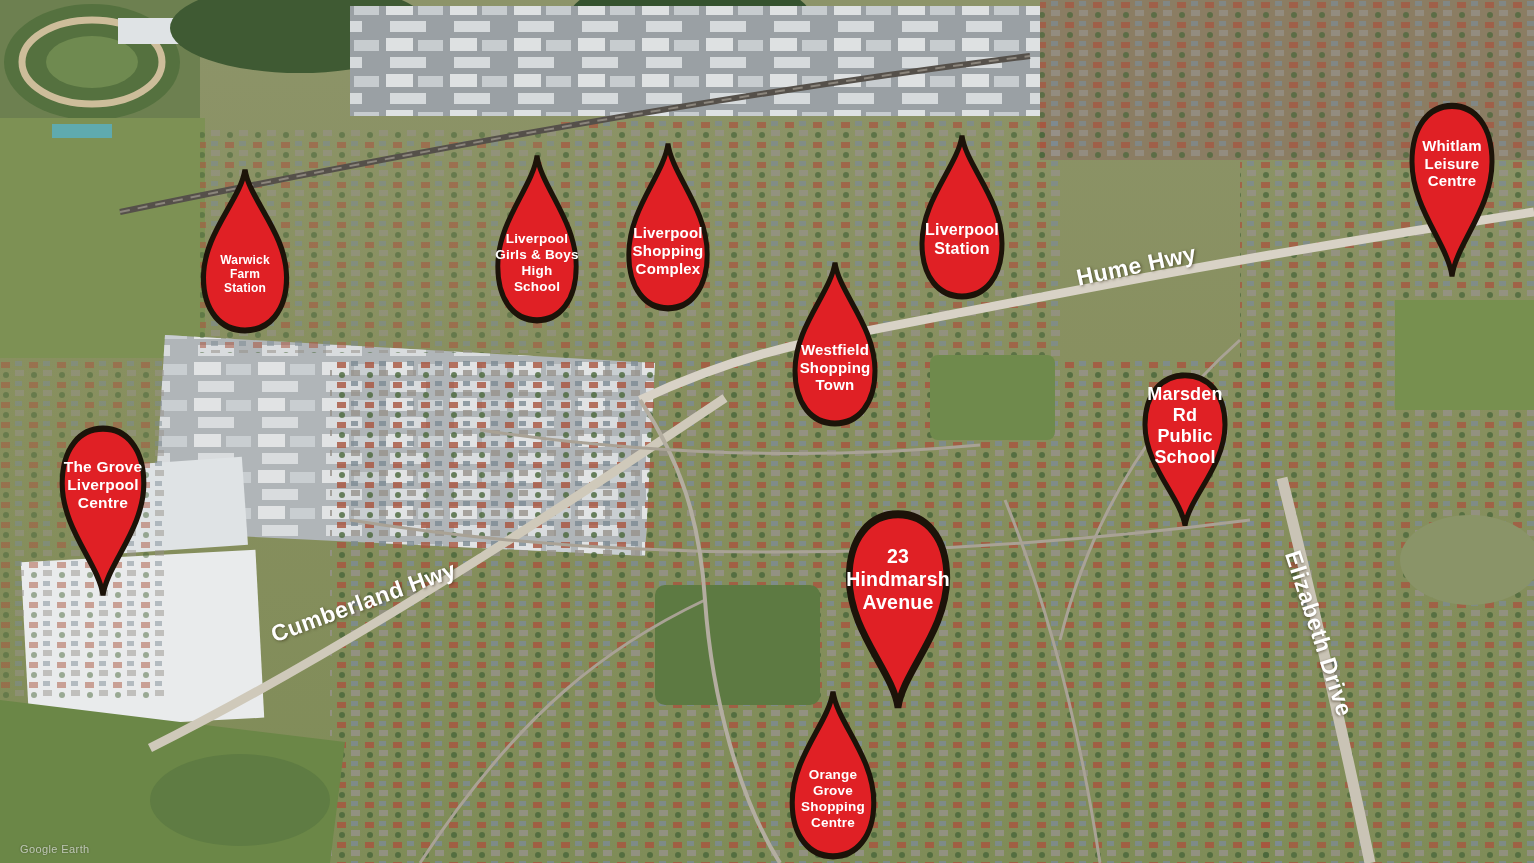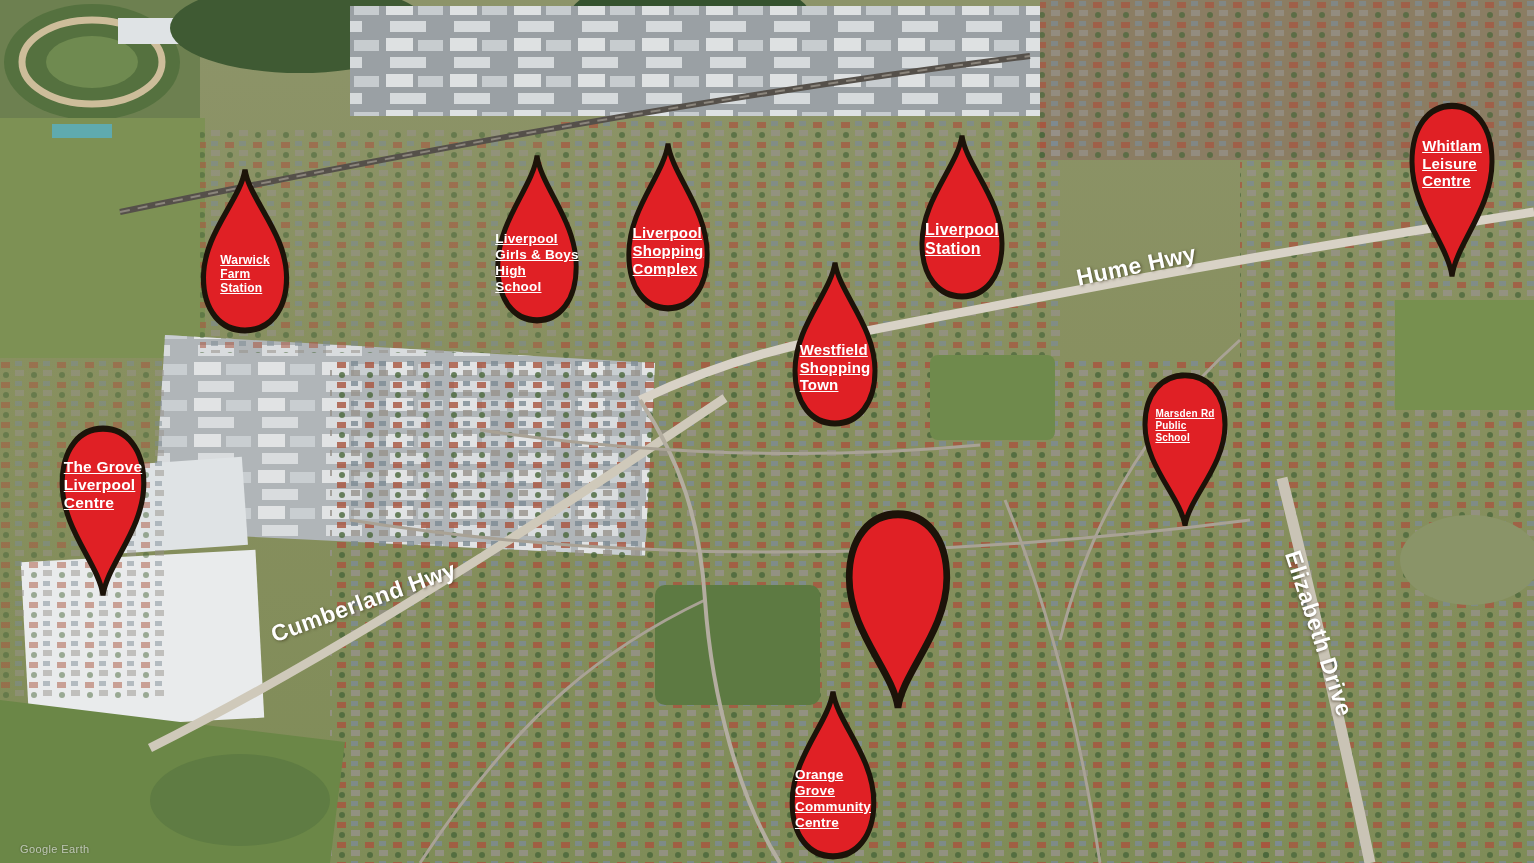--- a/index.html
+++ b/index.html
@@ -9,23 +9,23 @@
     background:#87905f;
   }
   #bg{position:absolute;inset:0;}
   
   .marker{position:absolute;}
   .marker svg{position:absolute;inset:0;width:100%;height:100%;}
   .marker path{fill:var(--marker-fill,#e02025);stroke:var(--marker-outline,#1c1309);stroke-width:5;}
   .marker.big path{stroke-width:5.5;}
   .marker-label{
     position:absolute;left:4%;width:92%;
-    display:flex;align-items:center;justify-content:center;
+    display:flex;align-items:center;justify-content:center;text-align:center;
     color:var(--marker-text,#ffffff);font-weight:bold;line-height:1.18;
-    white-space:pre-line;letter-spacing:.2px;text-decoration:underline;
+    white-space:pre-line;letter-spacing:.2px;
   }
   .marker.up .marker-label{top:36%;height:57%;}
   .marker.down .marker-label{top:7%;height:55%;}
   
   .road-label{
     position:absolute;color:var(--road-label-text,#ffffff);
     font-weight:bold;font-size:23px;letter-spacing:.5px;
     text-shadow:1px 1px 3px rgba(40,30,10,.55);
     transform-origin:0 50%;white-space:nowrap;
   }
@@ -159,55 +159,58 @@
 Shopping
 Town</div>
   </div>
 
   <div class="marker up" style="left:782px;top:688px;width:102px;height:172px;">
     <svg viewBox="0 0 100 140" preserveAspectRatio="none">
       <path d="M50 3 C 46 28 10 56 10 93 C 10 121 27 137 50 137 C 73 137 90 121 90 93 C 90 56 54 28 50 3 Z"></path>
     </svg>
     <div class="marker-label" style="font-size:13.5px">Orange
 Grove
-Community
+Shopping
 Centre</div>
   </div>
 
   <div class="marker down" style="left:1402px;top:102px;width:100px;height:178px;">
     <svg viewBox="0 0 100 140" preserveAspectRatio="none">
       <path d="M50 137 C 46 112 10 84 10 47 C 10 19 27 3 50 3 C 73 3 90 19 90 47 C 90 84 54 112 50 137 Z"></path>
     </svg>
     <div class="marker-label" style="font-size:15px">Whitlam
 Leisure
 Centre</div>
   </div>
 
   <div class="marker down" style="left:1135px;top:372px;width:100px;height:157px;">
     <svg viewBox="0 0 100 140" preserveAspectRatio="none">
       <path d="M50 137 C 46 112 10 84 10 47 C 10 19 27 3 50 3 C 73 3 90 19 90 47 C 90 84 54 112 50 137 Z"></path>
     </svg>
-    <div class="marker-label" style="font-size:10px">Marsden Rd
+    <div class="marker-label" style="font-size:18px">Marsden Rd
 Public
 School</div>
   </div>
 
   <div class="marker down" style="left:52px;top:425px;width:102px;height:174px;">
     <svg viewBox="0 0 100 140" preserveAspectRatio="none">
       <path d="M50 137 C 46 112 10 84 10 47 C 10 19 27 3 50 3 C 73 3 90 19 90 47 C 90 84 54 112 50 137 Z"></path>
     </svg>
     <div class="marker-label" style="font-size:15.5px">The Grove
 Liverpool
 Centre</div>
   </div>
 
   <div class="marker down big" style="left:837px;top:510px;width:122px;height:202px;">
     <svg viewBox="0 0 100 140" preserveAspectRatio="none">
       <path d="M50 137 C 46 112 10 84 10 47 C 10 19 27 3 50 3 C 73 3 90 19 90 47 C 90 84 54 112 50 137 Z"></path>
     </svg>
+    <div class="marker-label" style="font-size:19.5px">23
+Hindmarsh
+Avenue</div>
   </div>
 
   <div class="road-label" style="left:1077px;top:265px;transform:rotate(-12deg);">Hume Hwy</div>
 
   <div class="road-label" style="left:272px;top:622px;transform:rotate(-20deg);">Cumberland Hwy</div>
 
   <div class="road-label" style="left:1292px;top:538px;transform:rotate(72deg);">Elizabeth Drive</div>
 
   <div class="attribution">Google Earth</div>
 

